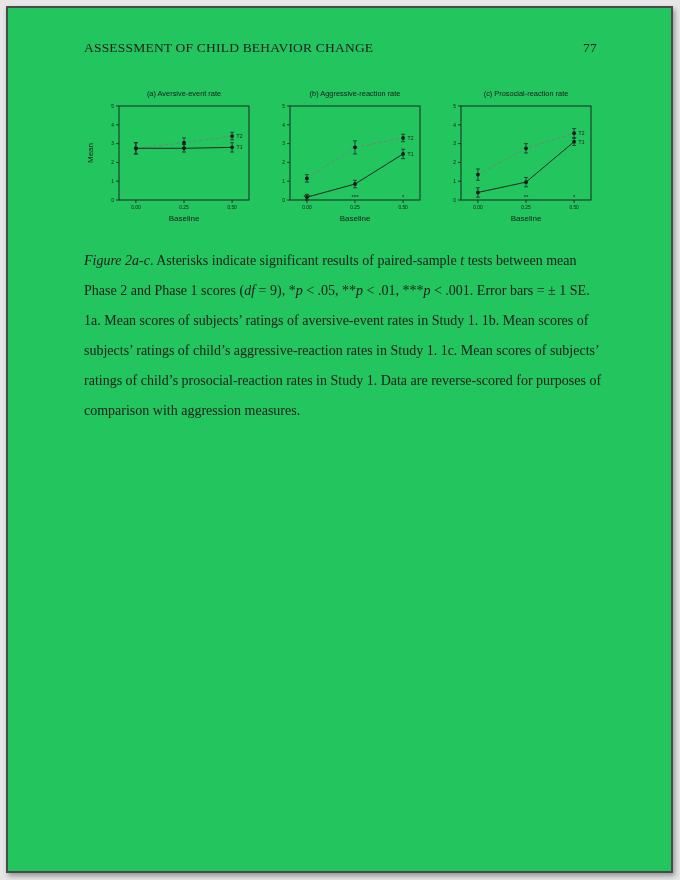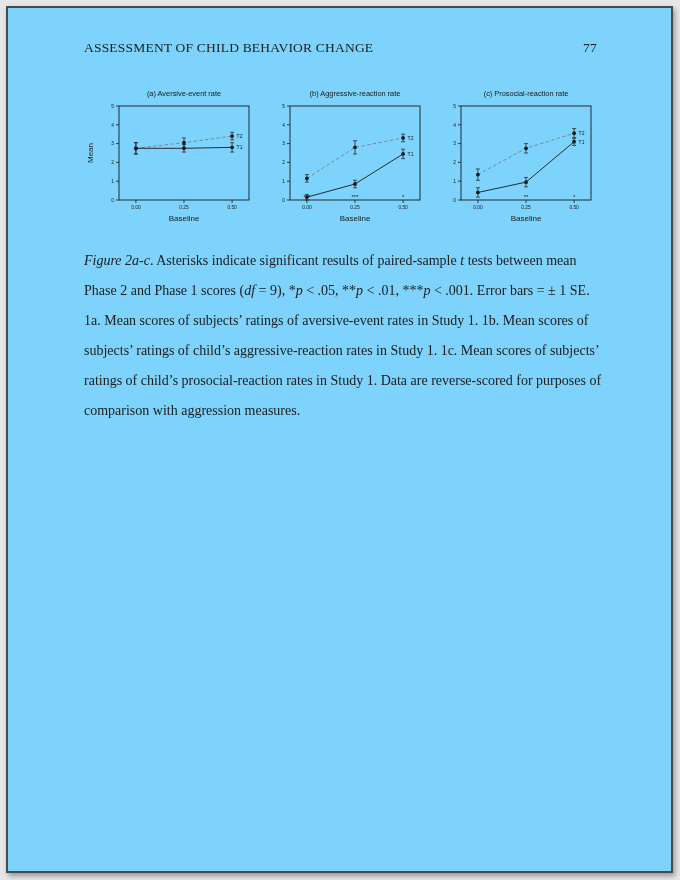--- a/index.html
+++ b/index.html
@@ -6,21 +6,21 @@
   body{
     width:680px;height:880px;
     background:#e6e6e6;
     font-family:"Liberation Serif", serif;
     position:relative;
     overflow:hidden;
   }
   .sheet{
     position:absolute;
     top:6px;left:6px;right:7px;bottom:7px;
-    background:#7dd3fc;
+    background:#22c55e;
     border:2px solid #4a4a4a;
     box-shadow:2px 3px 5px rgba(0,0,0,.35);
     box-sizing:border-box;
   }
   .content{
     padding:32px 74px 0 76px;
     color:#1c1c1c;
   }
   .page-header{
     display:flex;

